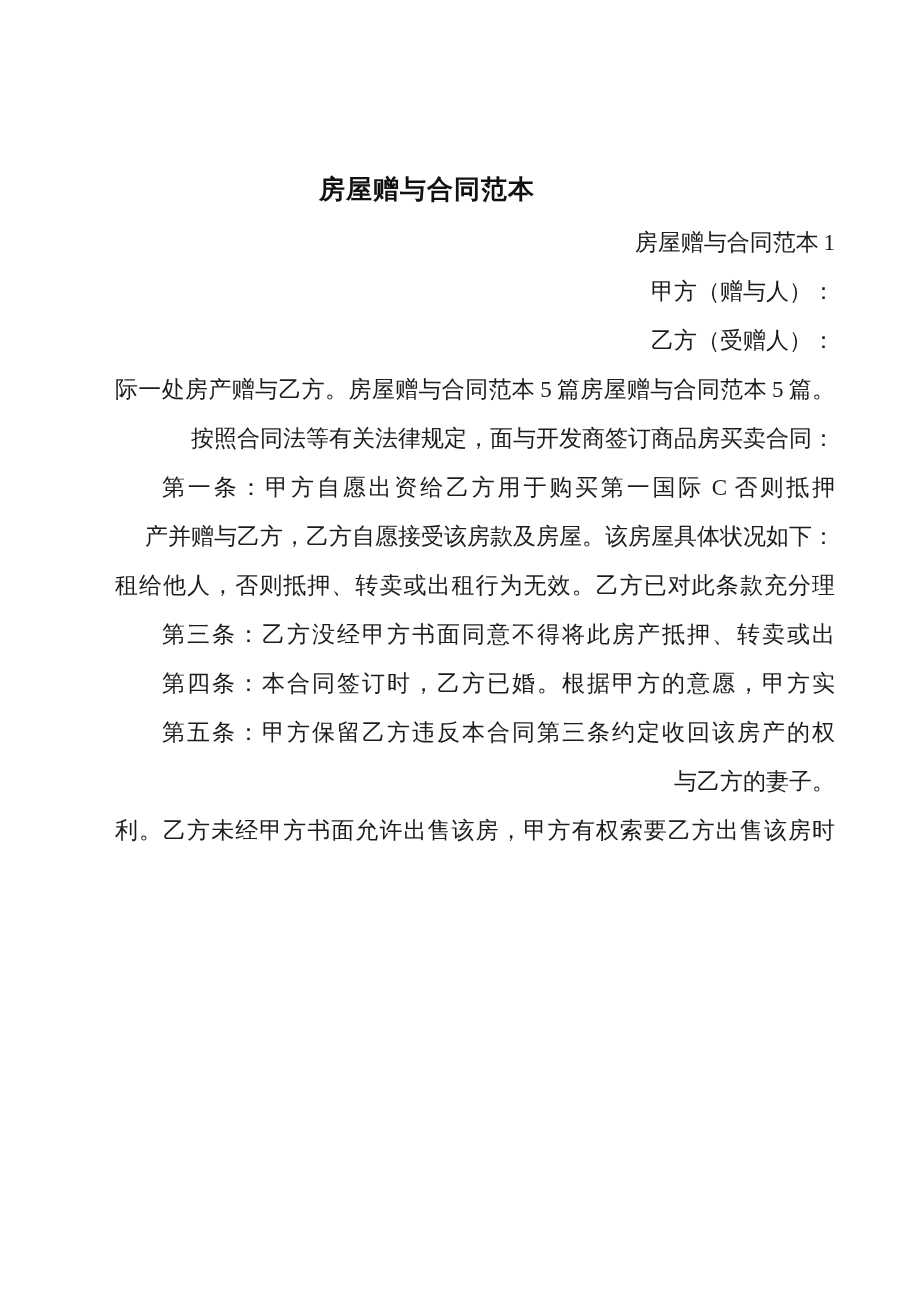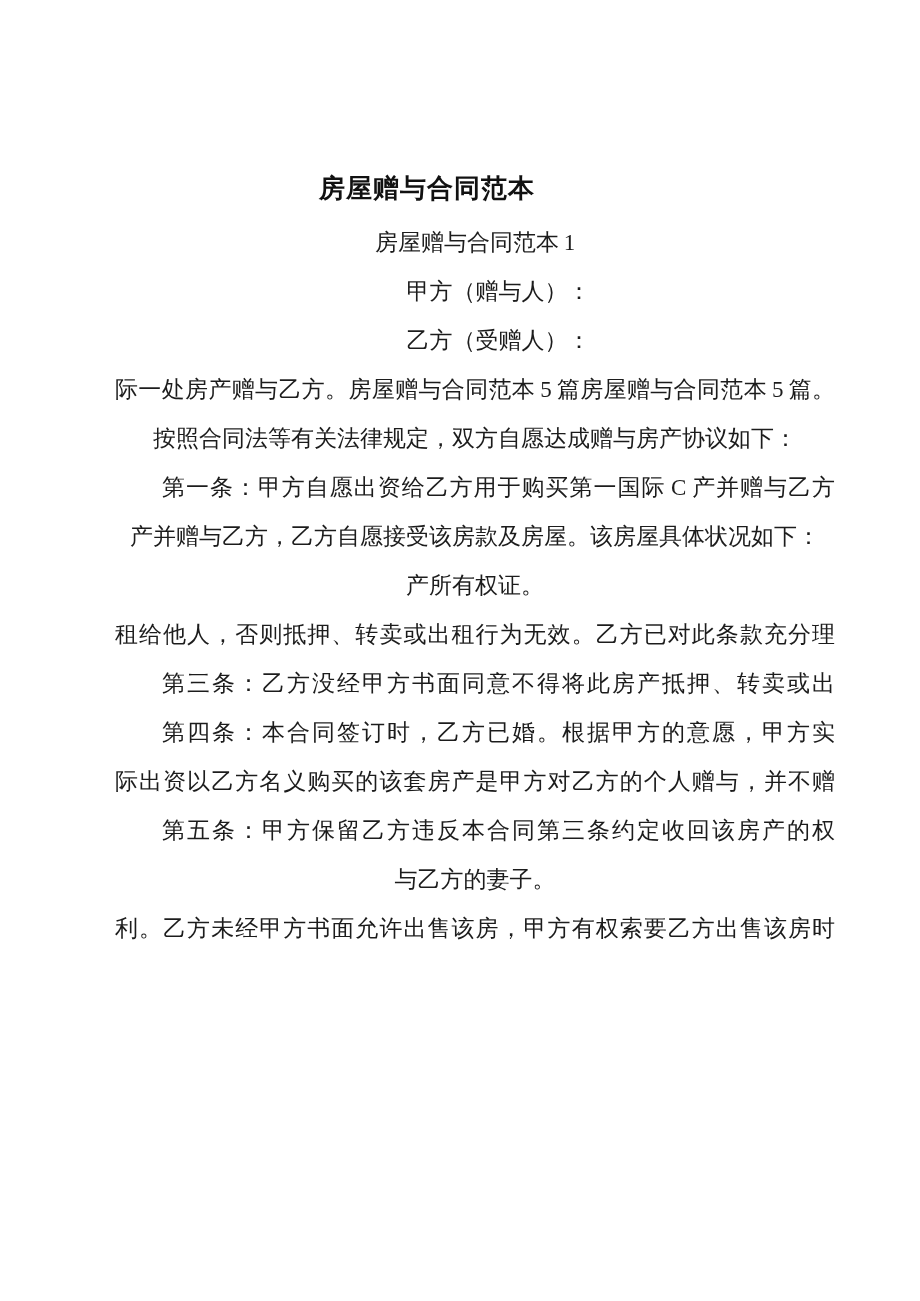--- a/index.html
+++ b/index.html
@@ -17,37 +17,37 @@
     position: relative;
     width: 920px;
     height: 1301px;
     background: #ffffff;
     padding: 176px 85px 0 115px;
     font-family: "Liberation Serif", serif;
     color: #1c1c1c;
   }
   .doc-title {
     margin: 0 96px 16px 0;
-    font-family: Liberation Serif, serif;
+    font-family: Liberation Sans, sans-serif;
     font-size: 26px;
     font-weight: 700;
     line-height: 26px;
     text-align: center;
     letter-spacing: 1px;
     color: #111111;
   }
   .doc-lines {
     margin-top: 16px;
   }
   .line {
     font-size: 23px;
     line-height: 49px;
     height: 49px;
     overflow: hidden;
-    text-align: center;
+    text-align: right;
     white-space: normal;
     word-spacing: -1px;
   }
   .line.indent {
     text-indent: 47px;
   }
   .line.fill {
     text-align: justify;
     text-align-last: justify;
     text-justify: inter-character;
@@ -56,25 +56,23 @@
 </head>
 <body>
 
 <div class="page">
   <h1 class="doc-title">房屋赠与合同范本</h1>
   <div class="doc-lines" id="doc-lines">
       <div class="line">房屋赠与合同范本 1</div>
       <div class="line indent">甲方（赠与人）：</div>
       <div class="line indent">乙方（受赠人）：</div>
       <div class="line fill">际一处房产赠与乙方。房屋赠与合同范本 5 篇房屋赠与合同范本 5 篇。</div>
-      <div class="line">按照合同法等有关法律规定，双方自愿达成赠与房产协议如下：</div>
-      <div class="line indent fill">第一条：甲方自愿出资给乙方用于购买第一国际 C 产并赠与乙方</div>
+      <div class="line">按照合同法等有关法律规定，面与开发商签订商品房买卖合同：</div>
+      <div class="line indent fill">第一条：甲方自愿出资给乙方用于购买第一国际 C 否则抵押</div>
       <div class="line">产并赠与乙方，乙方自愿接受该房款及房屋。该房屋具体状况如下：</div>
-      <div class="line">产所有权证。</div>
       <div class="line fill">租给他人，否则抵押、转卖或出租行为无效。乙方已对此条款充分理</div>
       <div class="line indent fill">第三条：乙方没经甲方书面同意不得将此房产抵押、转卖或出</div>
       <div class="line indent fill">第四条：本合同签订时，乙方已婚。根据甲方的意愿，甲方实</div>
-      <div class="line fill">际出资以乙方名义购买的该套房产是甲方对乙方的个人赠与，并不赠</div>
       <div class="line indent fill">第五条：甲方保留乙方违反本合同第三条约定收回该房产的权</div>
       <div class="line">与乙方的妻子。</div>
       <div class="line fill">利。乙方未经甲方书面允许出售该房，甲方有权索要乙方出售该房时</div>
     </div>
 </div>
 
 </body></html>

